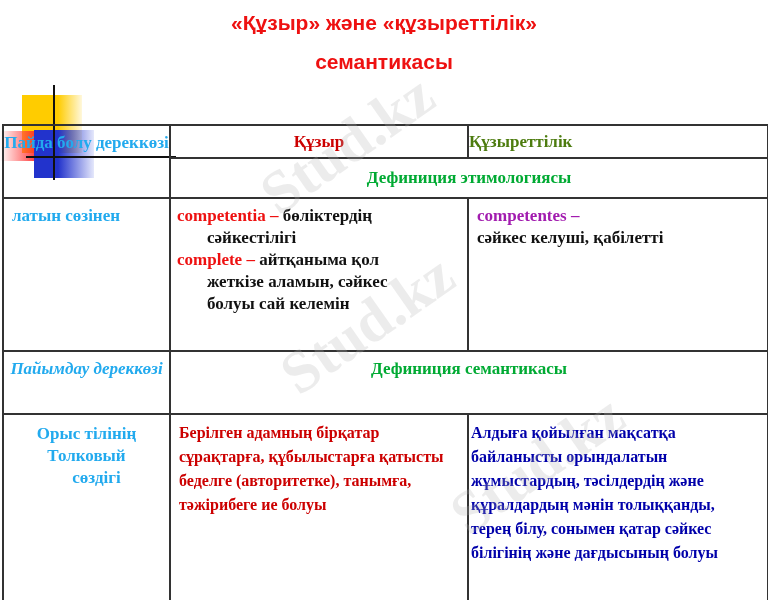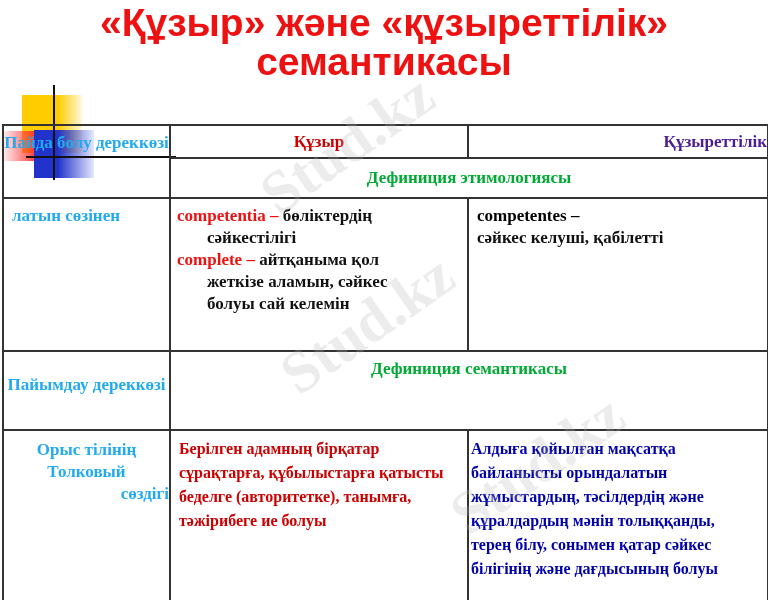--- a/index.html
+++ b/index.html
@@ -1,37 +1,37 @@
 <!DOCTYPE html>
 <html><head>
 <meta charset="utf-8">
 <style>
   html, body { margin:0; padding:0; }
   body { width:768px; height:600px; background:#ffffff; position:relative; overflow:hidden; font-family:"Liberation Serif", serif; }
-  .title { position:absolute; left:0; top:0; width:768px; text-align:center; color:#ee1111; font-family:"Liberation Sans", sans-serif; font-weight:bold; font-size:39px; line-height:39px; padding-top:3px; }
+  .title { position:absolute; left:0; top:0; width:768px; text-align:center; color:#ee1111; font-family:"Liberation Sans", sans-serif; font-weight:bold; font-size:21px; line-height:39px; padding-top:3px; }
   .title .ln { display:block; }
   .deco { position:absolute; }
   .sq-yellow { left:22px; top:95px; width:60px; height:58px; background:linear-gradient(to right, #ffcc00 60%, rgba(255,220,80,0.2)); }
   .sq-red { left:0; top:131px; width:48px; height:30px; background:linear-gradient(to right, rgba(255,255,255,0.2), #ff2222 85%); }
   .sq-blue { left:34px; top:130px; width:60px; height:48px; background:linear-gradient(to right, #2233cc 40%, rgba(80,100,230,0.15)); }
   .vline { left:53px; top:85px; width:2px; height:95px; background:#111; }
   .hline { left:26px; top:156px; width:150px; height:2px; background:#111; }
   table { position:absolute; left:2px; top:124px; width:765px; border-collapse:collapse; table-layout:fixed; }
   td { border:2px solid #333; padding:0; vertical-align:top; font-weight:bold; font-size:17px; line-height:22px; }
   .c-src { color:#22aaee; text-align:center; }
   .c-head-red { color:#cc0000; text-align:center;margin-top:24px; }
-  .c-head-blue { color:#4c1d95; text-align:right; }
+  .c-head-blue { color:#4d7c0f; text-align:left; }
   .c-green { color:#00aa33; text-align:center; }
   .r1 td { height:31px; vertical-align:middle; }
   .r2 td { height:38px; vertical-align:middle; }
   .r3 td { height:141px; }
   .r4 td { height:55px; }
   .r5 td { height:198px; }
   .latin-red { color:#ee1111; }
-  .latin-blue { color:#000000; }
+  .latin-blue { color:#a21caf; }
   .blk { color:#111; }
   .indent { padding-left:30px; display:block; }
   .defred { color:#cc0000; }
   .defblue { color:#0000aa; }
   .pad { padding:4px 6px; }
   .src-1 { position:relative; z-index:2; line-height:22px; padding-top:6px; }
   .wm { position:absolute; color:rgba(180,180,180,0.25); font-family:"Liberation Serif", serif; font-size:60px; font-weight:bold; transform:rotate(-35deg); pointer-events:none; }
 </style>
 </head>
 <body>
@@ -72,28 +72,28 @@
       <span class="latin-red">complete –</span><span class="blk"> айтқаныма қол</span>
       <span class="blk indent">жеткізе аламын, сәйкес</span>
       <span class="blk indent">болуы сай келемін</span>
     </td>
     <td class="pad" style="padding-top:6px; padding-left:8px;">
       <span class="latin-blue" style="display:block;">competentes –</span>
       <span class="blk">сәйкес келуші,  қабілетті</span>
     </td>
   </tr>
   <tr class="r4">
-    <td class="c-src" style="padding-top:22px;">Пайымдау дереккөзі</td>
+    <td class="c-src" style="padding-top:6px;font-style:italic;">Пайымдау дереккөзі</td>
     <td colspan="2" class="c-green" style="padding-top:6px;">Дефиниция семантикасы</td>
   </tr>
   <tr class="r5">
     <td class="c-src" style="padding-top:8px;">
       <div>Орыс тілінің</div>
       <div>Толковый</div>
-      <div style="padding-left:20px;text-align:right;">сөздігі</div>
+      <div style="padding-left:20px;">сөздігі</div>
     </td>
     <td class="defred" style="padding:6px 20px 0 8px; font-size:16px; line-height:24px;">Берілген адамның  бірқатар сұрақтарға, құбылыстарға қатысты беделге (авторитетке), танымға, тәжірибеге ие болуы</td>
     <td class="defblue" style="padding:6px 8px 0 2px; font-size:16px; line-height:24px;">Алдыға қойылған мақсатқа байланысты орындалатын жұмыстардың, тәсілдердің және құралдардың мәнін толыққанды, терең білу, сонымен қатар сәйкес білігінің және дағдысының болуы</td>
   </tr>
 </tbody>
   </table>
 
 <div class="wm" style="left:250px; top:110px;">Stud.kz</div>
 <div class="wm" style="left:270px; top:290px;">Stud.kz</div>
 <div class="wm" style="left:440px; top:430px;">Stud.kz</div>

